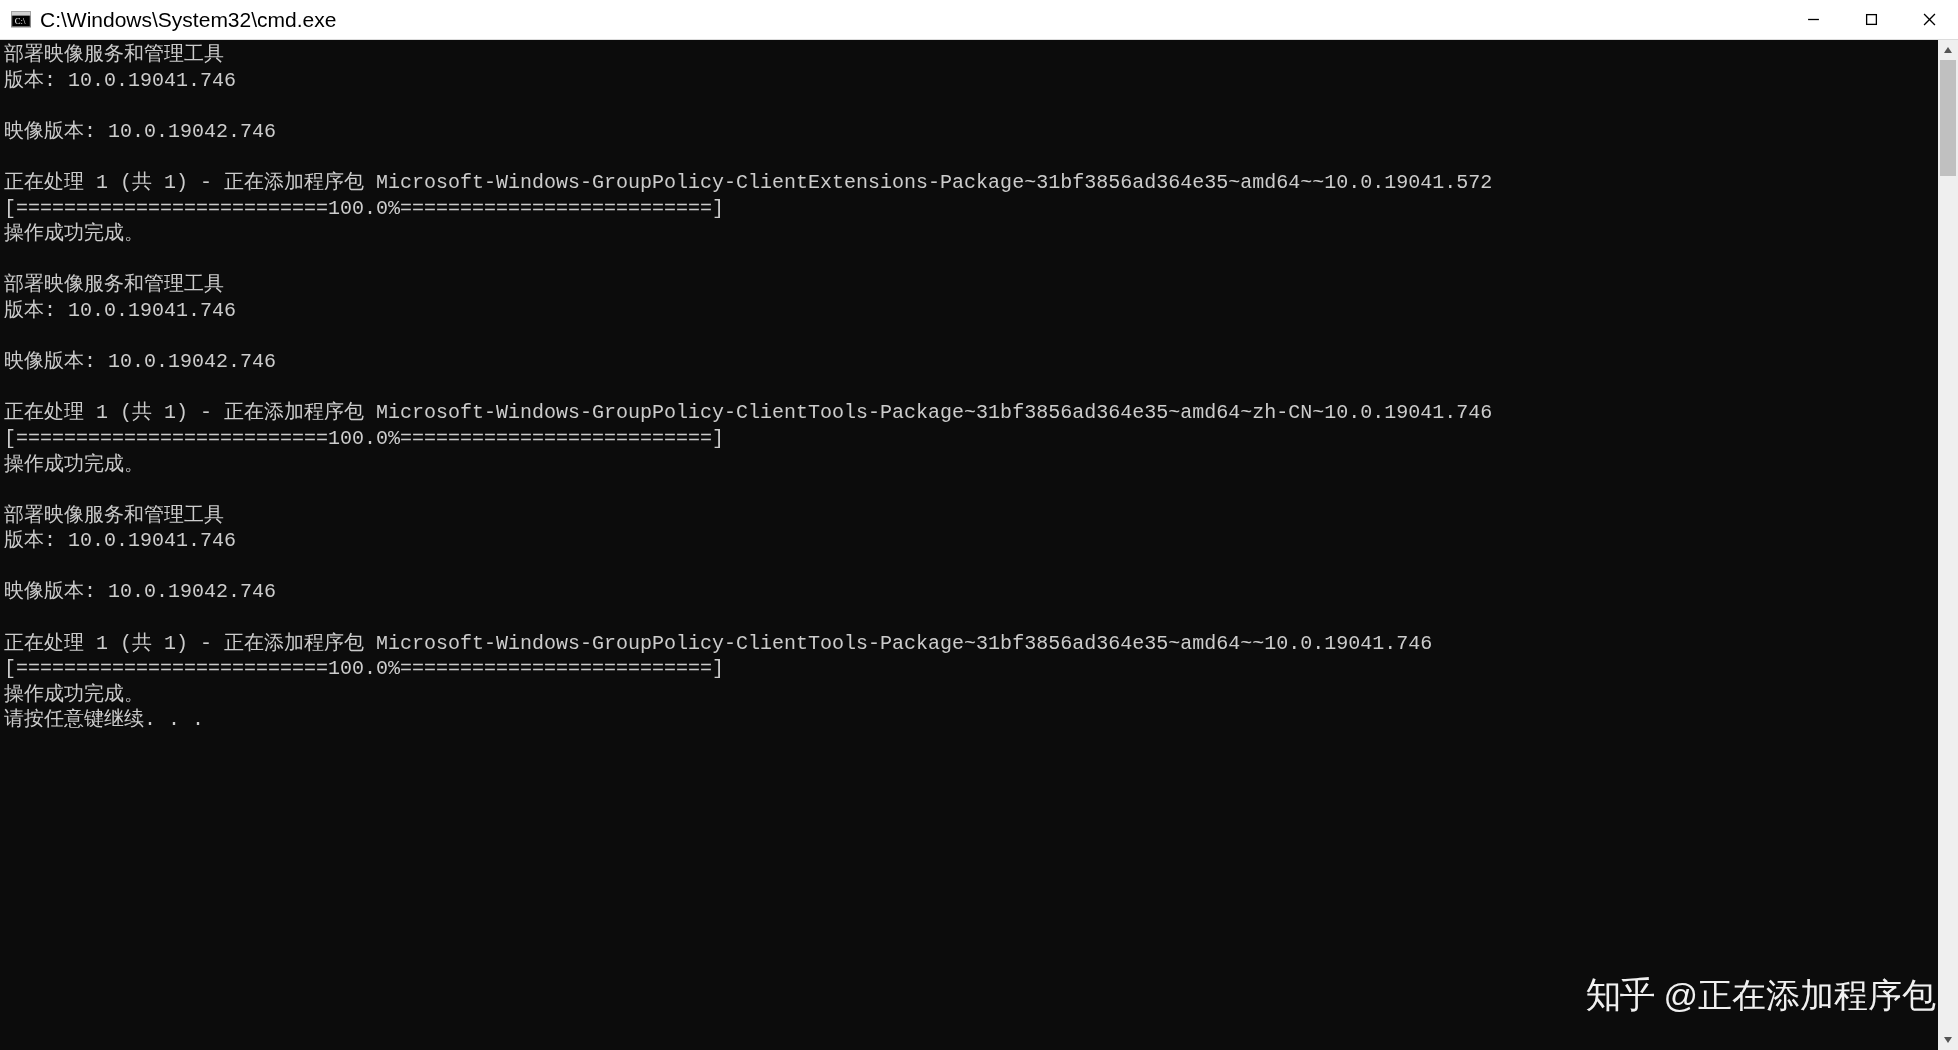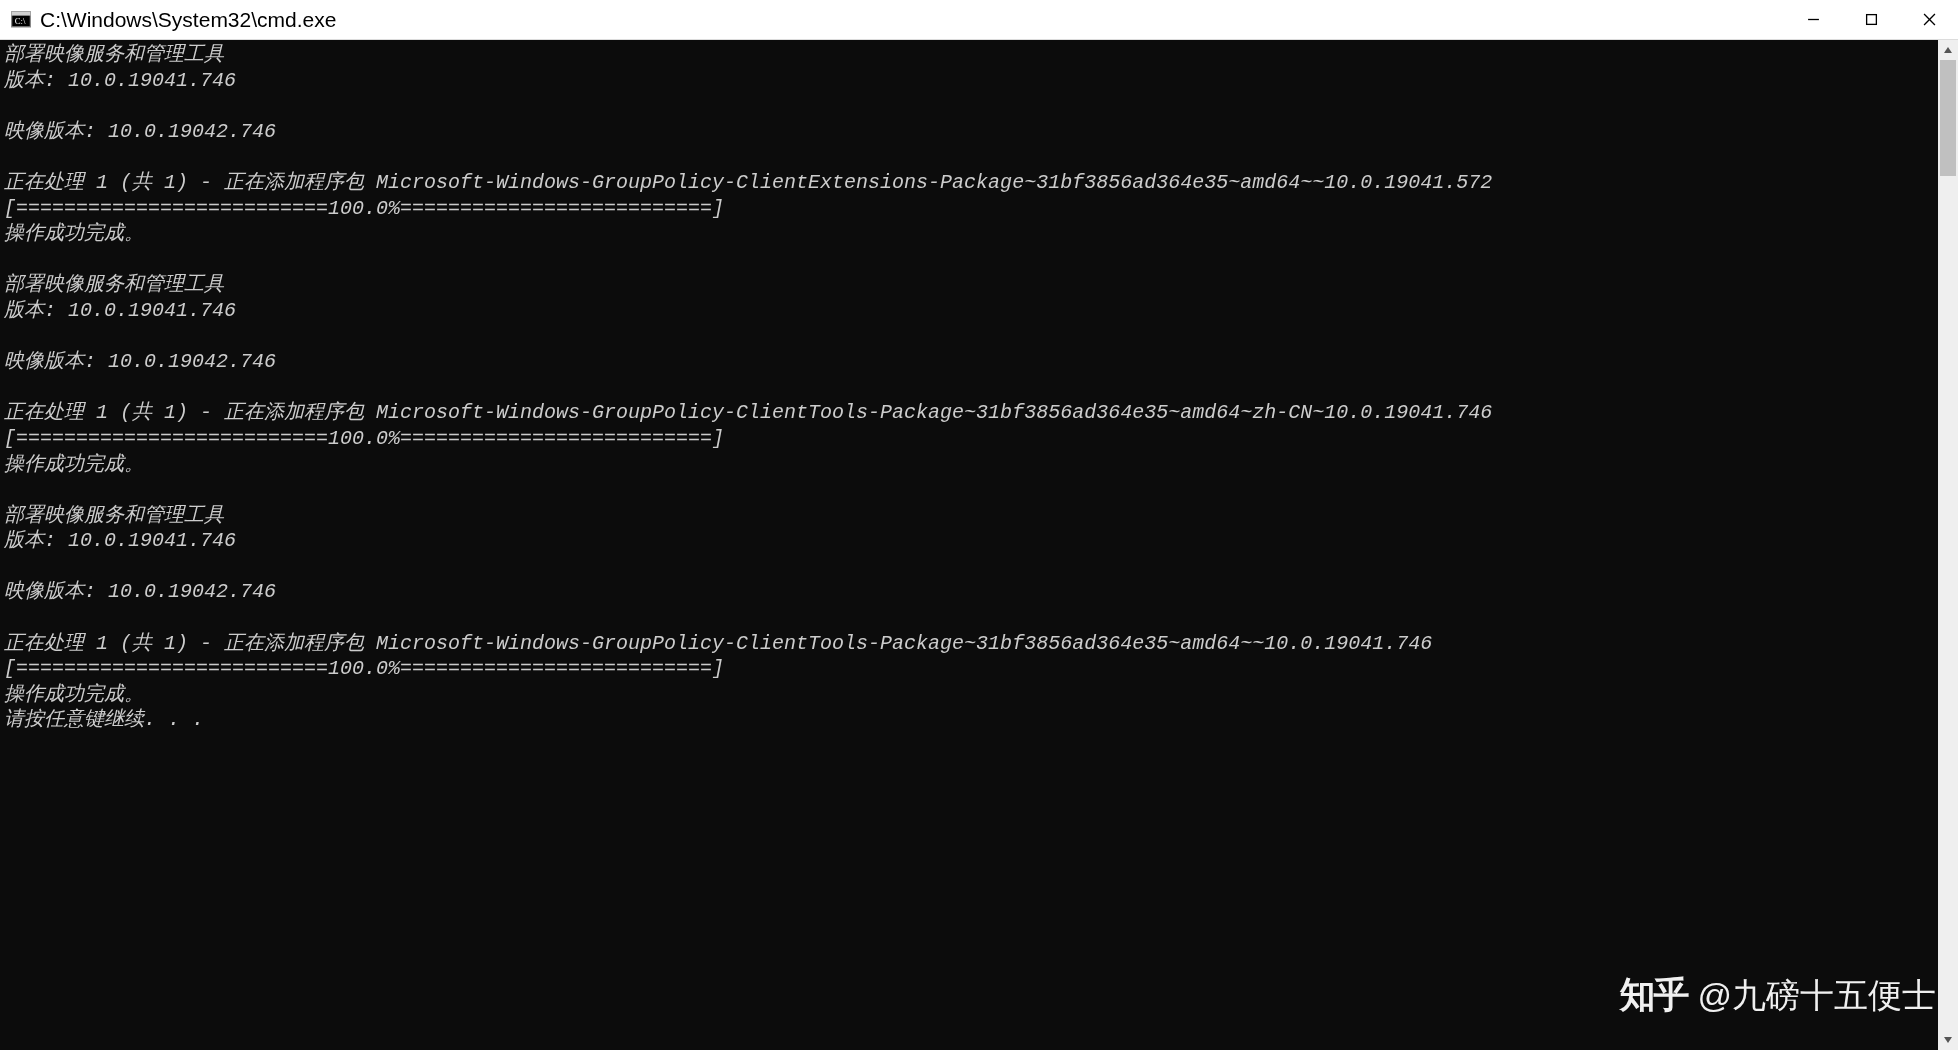--- a/index.html
+++ b/index.html
@@ -46,21 +46,20 @@
       color: #000;
     }
     .win-btn svg { width: 13px; height: 13px; stroke: currentColor; stroke-width: 1.2; fill: none; }
 
     
     .client {
       flex: 1;
       display: flex;
       min-height: 0;
       background: #fde047;
-      font-style: italic;
     }
     .terminal {
       flex: 1;
       background: #0c0c0c;
       color: #cccccc;
       font-family: "NSimSun", "SimSun", "Consolas", "Courier New", monospace;
       font-size: 20px;
       line-height: 1.28;
       padding: 2px 4px 4px 4px;
       white-space: pre-wrap;
@@ -93,21 +92,21 @@
     .watermark {
       position: fixed;
       right: 22px;
       bottom: 30px;
       color: #f0f0f0;
       display: flex;
       align-items: center;
       gap: 10px;
       pointer-events: none;
     }
-    .wm-logo { font-size: 36px; font-weight: 700; letter-spacing: -2px; }
+    .wm-logo { font-size: 36px; font-weight: 400; letter-spacing: -2px; }
     .wm-text { font-size: 34px; font-weight: 500; }
   </style>
 </head>
 <body>
 
 <div class="titlebar">
   <div class="app-icon">
     <svg viewBox="0 0 16 16" width="20" height="20">
       <rect x="0.5" y="1.5" width="15" height="12" fill="#000" stroke="#888" stroke-width="1"></rect>
       <rect x="0.5" y="1.5" width="15" height="3" fill="#d0d0d0"></rect>
@@ -149,14 +148,14 @@
     <div class="sb-btn">
       <svg viewBox="0 0 10 10">
           <polygon points="1,2 9,2 5,8"></polygon>
         </svg>
     </div>
   </div>
 </div>
 
 <div class="watermark">
   <span class="wm-logo">知乎</span>
-  <span class="wm-text">@九磅十五便士</span>
+  <span class="wm-text">@正在添加程序包</span>
 </div>
 
 </body></html>

